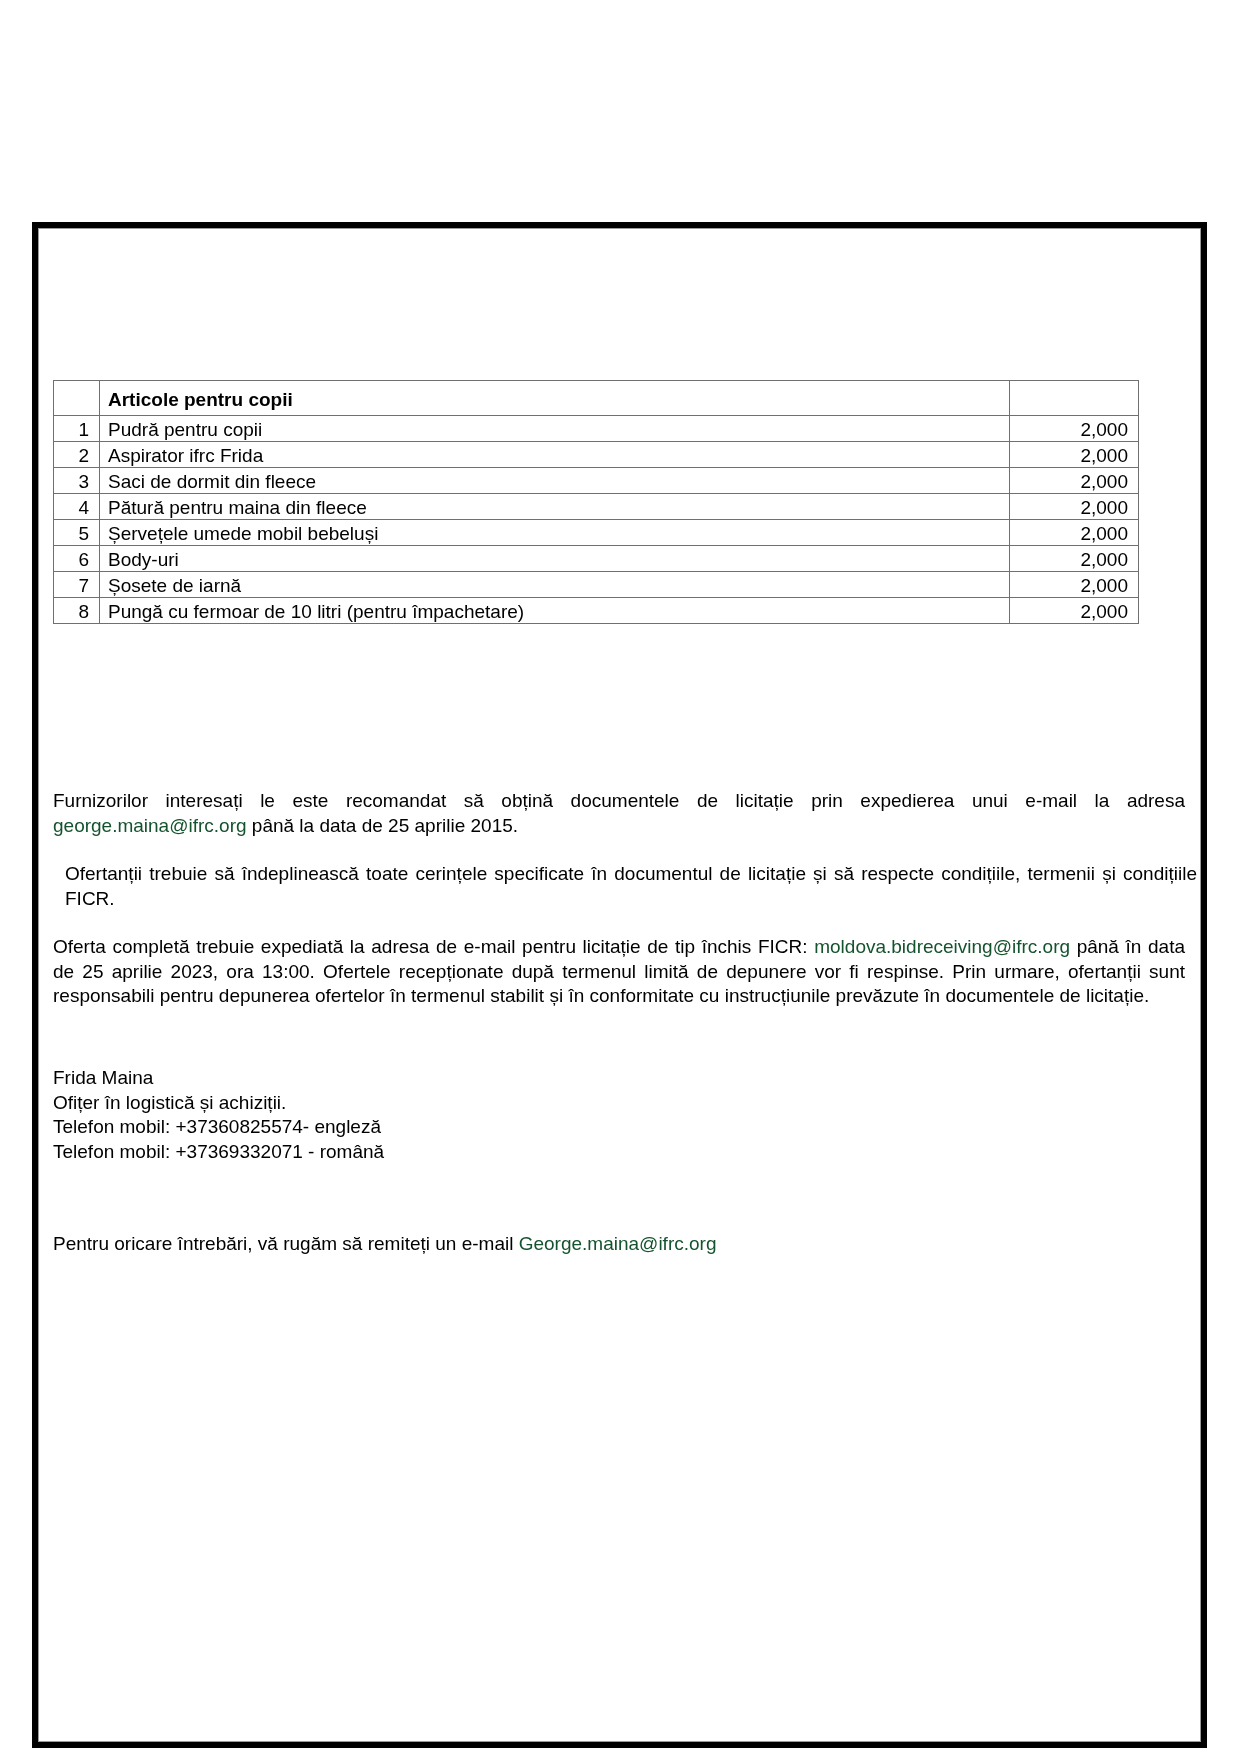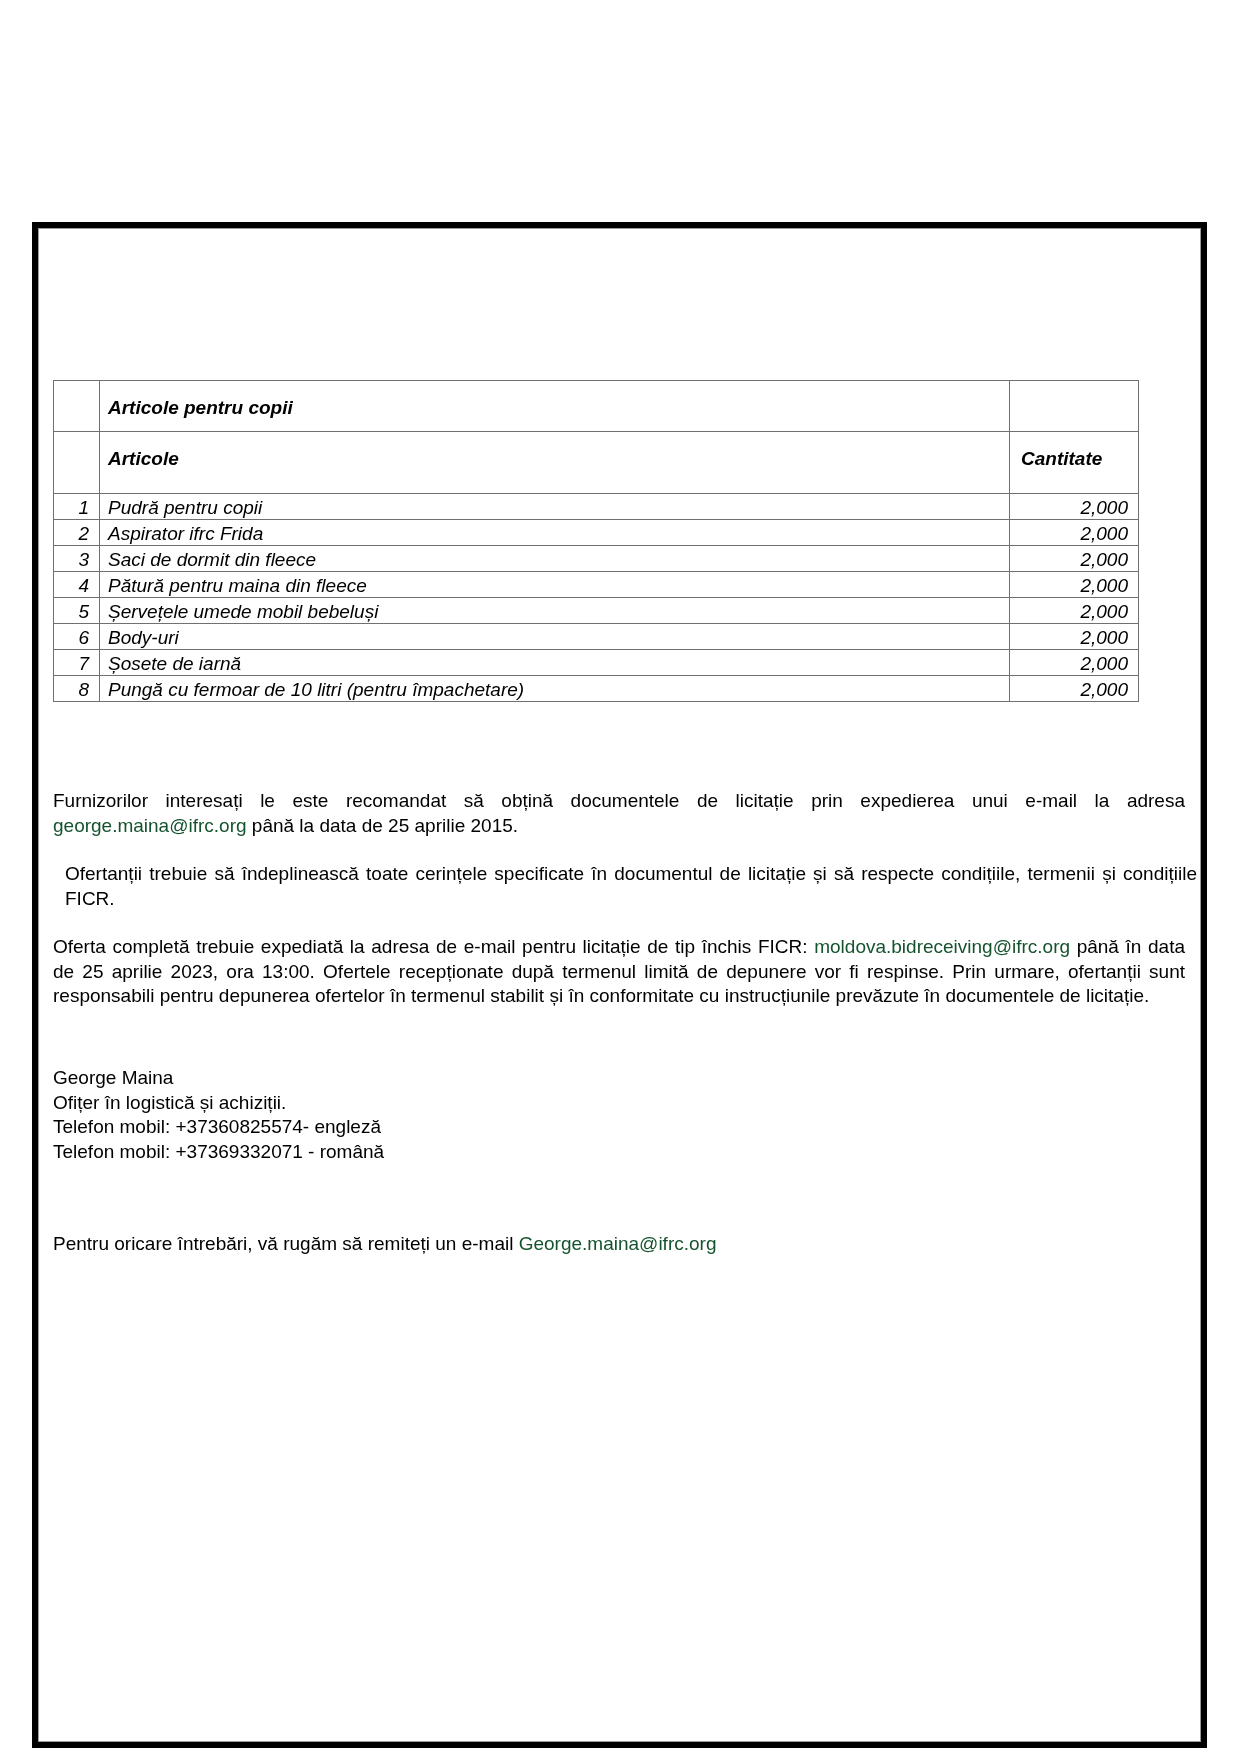--- a/index.html
+++ b/index.html
@@ -28,23 +28,22 @@
       position: absolute;
       left: 53px;
       top: 380px;
       width: 1086px;
       border-collapse: collapse;
       font-size: 19px;
       line-height: 22px;
     }
     .items-table td {
       border: 1.5px solid #707070;
-      padding: 12px 8px;
+      padding: 4px 8px;
       vertical-align: bottom;
-      font-style: italic;
     }
     .items-table col.c-num { width: 46px; }
     .items-table col.c-qty { width: 129px; }
     .items-table tr.title-row td { height: 26px; font-weight: bold; }
     .items-table tr.head-row td { height: 45px; font-weight: bold; vertical-align: middle; padding-top: 4px; }
     .items-table tr.data-row td { height: 24px; padding-top: 1px; padding-bottom: 0; }
     .items-table td.num { text-align: right; padding-right: 10px; }
     .items-table td.qty { text-align: right; padding-right: 10px; }
     .items-table tr.head-row td.qty-h { text-align: left; padding-left: 11px; }
 
@@ -79,25 +78,20 @@
   <colgroup>
     <col class="c-num">
     <col class="c-item">
     <col class="c-qty">
   </colgroup>
   <tbody>
     <tr class="title-row">
       <td></td>
       <td>Articole pentru copii</td>
       <td></td>
-    </tr>
-    <tr class="head-row">
-      <td></td>
-      <td>Articole</td>
-      <td class="qty-h">Cantitate</td>
     </tr>
     <tr class="data-row">
       <td class="num">1</td>
       <td>Pudră pentru copii</td>
       <td class="qty">2,000</td>
     </tr>
     <tr class="data-row">
       <td class="num">2</td>
       <td>Aspirator ifrc Frida</td>
       <td class="qty">2,000</td>
@@ -135,19 +129,19 @@
   </tbody>
 </table>
 
 <p class="body-text" style="top:789px;"><span>Furnizorilor interesați le este recomandat să obțină documentele de licitație prin expedierea unui e-mail la adresa </span><a class="email-link">george.maina@ifrc.org</a><span> până la data de 25 aprilie 2015.</span></p>
 
 <p class="body-text" style="top:862px;margin-left:12px;"><span>Ofertanții trebuie să îndeplinească toate cerințele specificate în documentul de licitație și să respecte condițiile, termenii și condițiile FICR.</span></p>
 
 <p class="body-text" style="top:935px;"><span>Oferta completă trebuie expediată la adresa de e-mail pentru licitație de tip închis FICR: </span><a class="email-link">moldova.bidreceiving@ifrc.org</a><span> până în data de 25 aprilie 2023, ora 13:00. Ofertele recepționate după termenul limită de depunere vor fi respinse. Prin urmare, ofertanții sunt responsabili pentru depunerea ofertelor în termenul stabilit și în conformitate cu instrucțiunile prevăzute în documentele de licitație.</span></p>
 
 <div class="sig" style="top:1066px;">
-  <div>George Maina</div>
+  <div>Frida Maina</div>
   <div>Ofițer în logistică și achiziții.</div>
   <div>Telefon mobil: +37360825574- engleză</div>
   <div>Telefon mobil: +37369332071 - română</div>
 </div>
 
 <p class="sig" style="top:1232px;"><span>Pentru oricare întrebări, vă rugăm să remiteți un e-mail </span><a class="email-link">George.maina@ifrc.org</a></p>
 
 </body></html>

